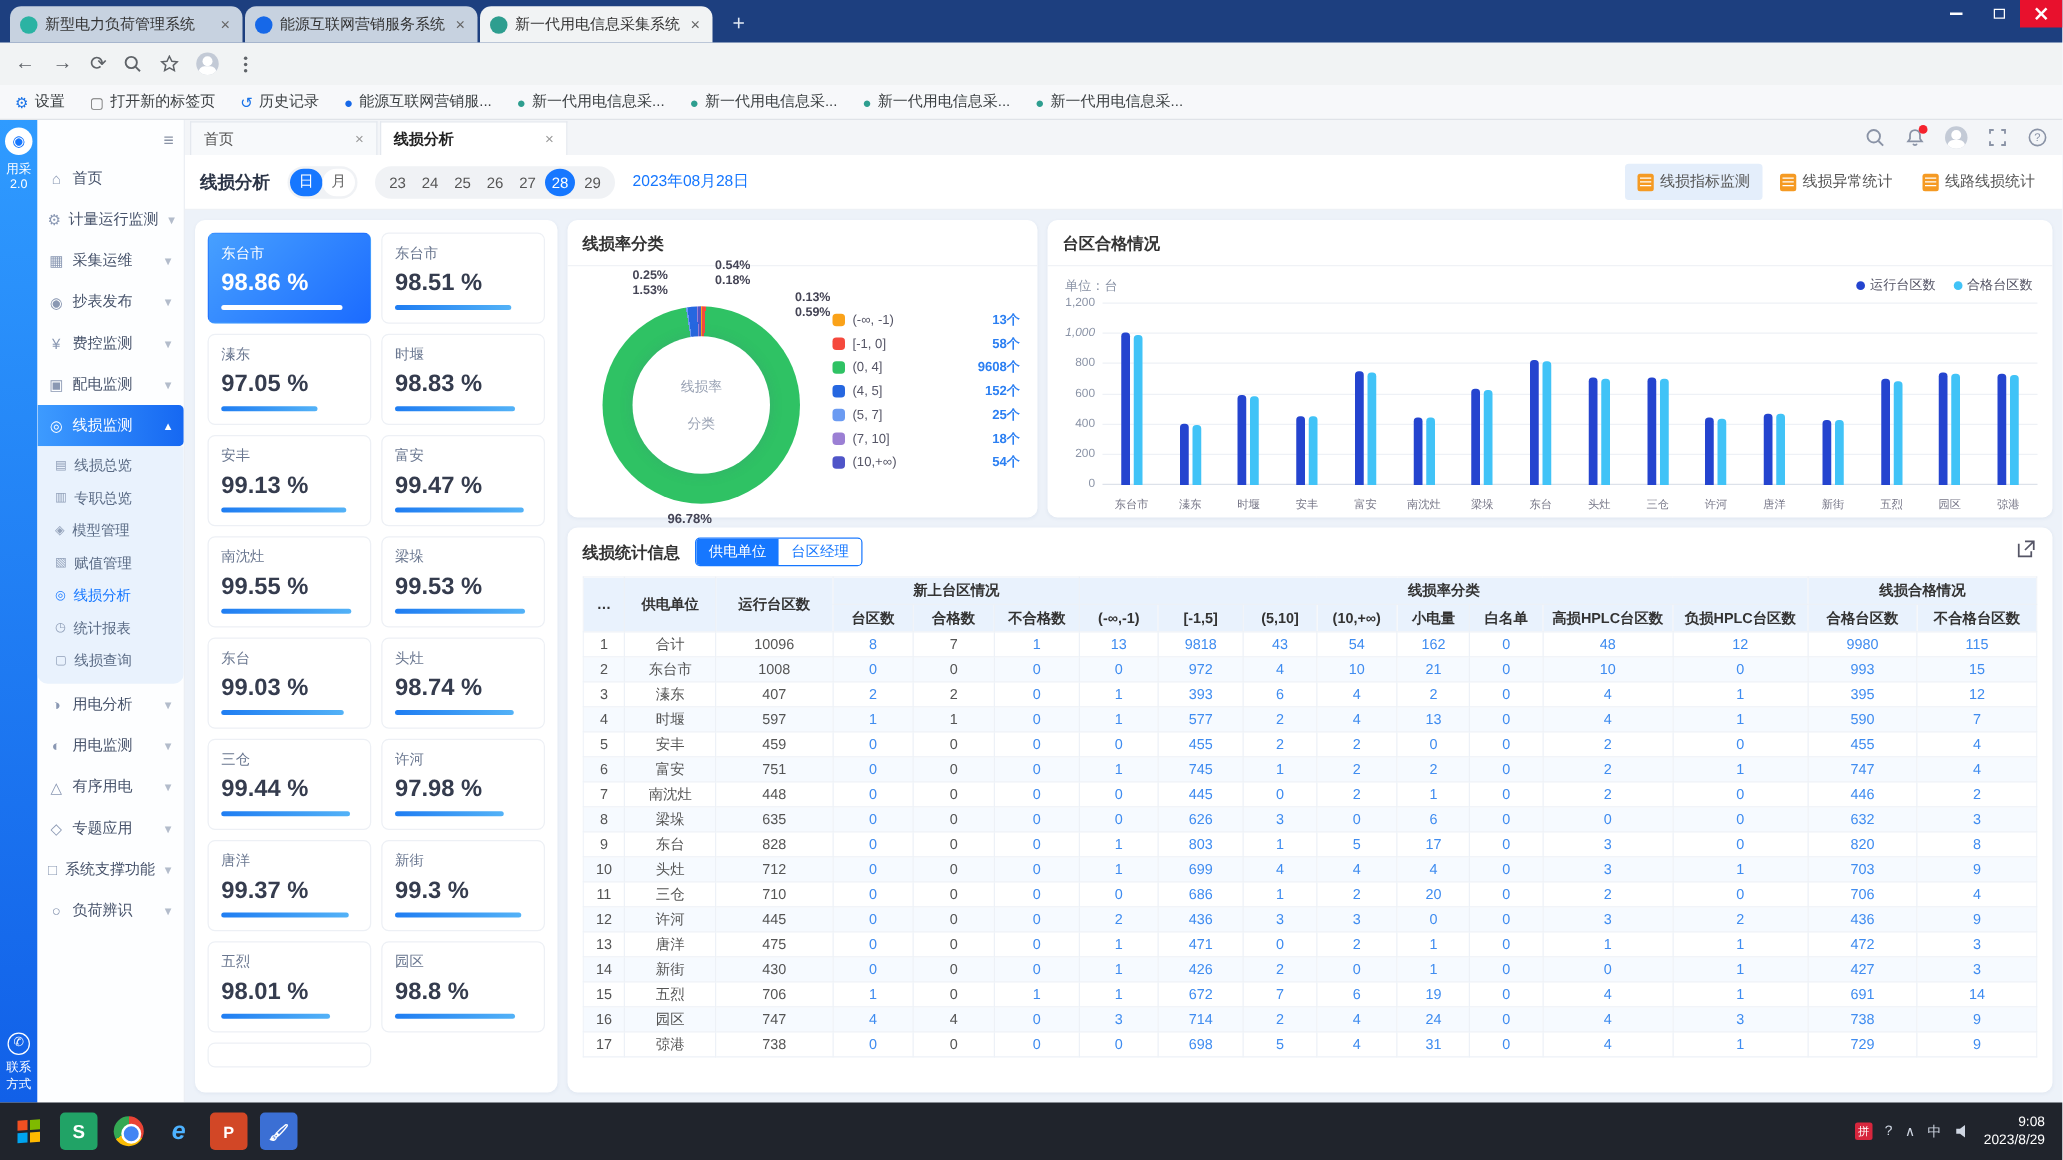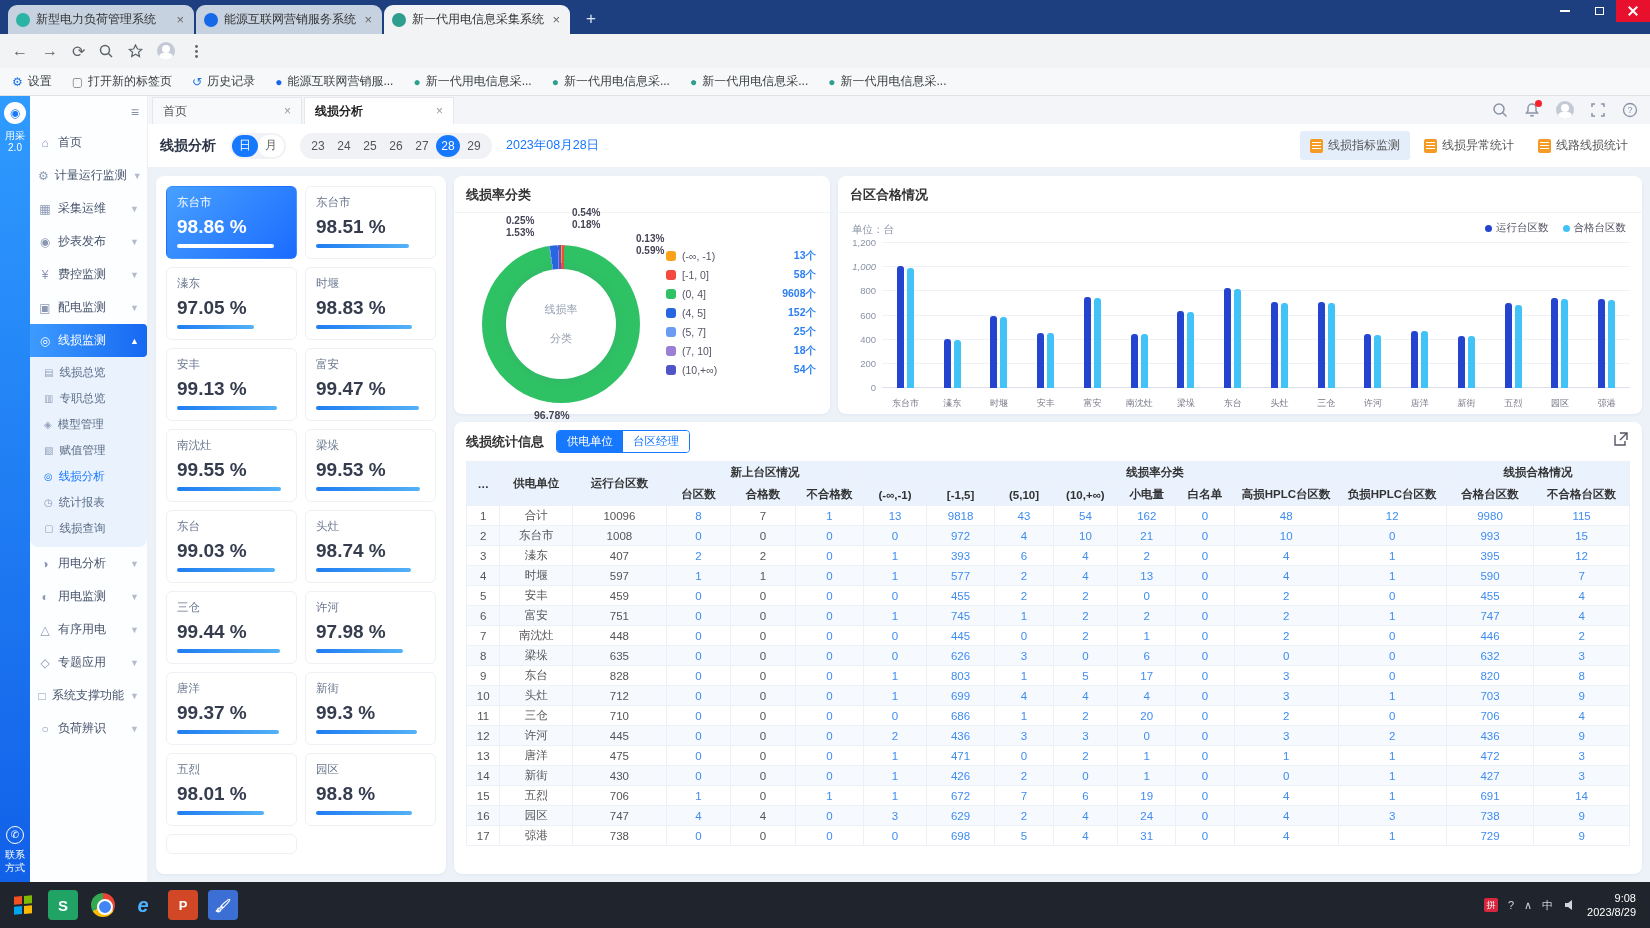--- a/index.html
+++ b/index.html
@@ -1044,21 +1044,21 @@
                       <td class="num">14</td>
                     </tr>
                     <tr>
                       <td class="dark">16</td>
                       <td class="dark">园区</td>
                       <td class="dark">747</td>
                       <td class="num">4</td>
                       <td class="dark">4</td>
                       <td class="num">0</td>
                       <td class="num">3</td>
-                      <td class="num">629</td>
+                      <td class="num">714</td>
                       <td class="num">2</td>
                       <td class="num">4</td>
                       <td class="num">24</td>
                       <td class="num">0</td>
                       <td class="num">4</td>
                       <td class="num">3</td>
                       <td class="num">738</td>
                       <td class="num">9</td>
                     </tr>
                     <tr>

